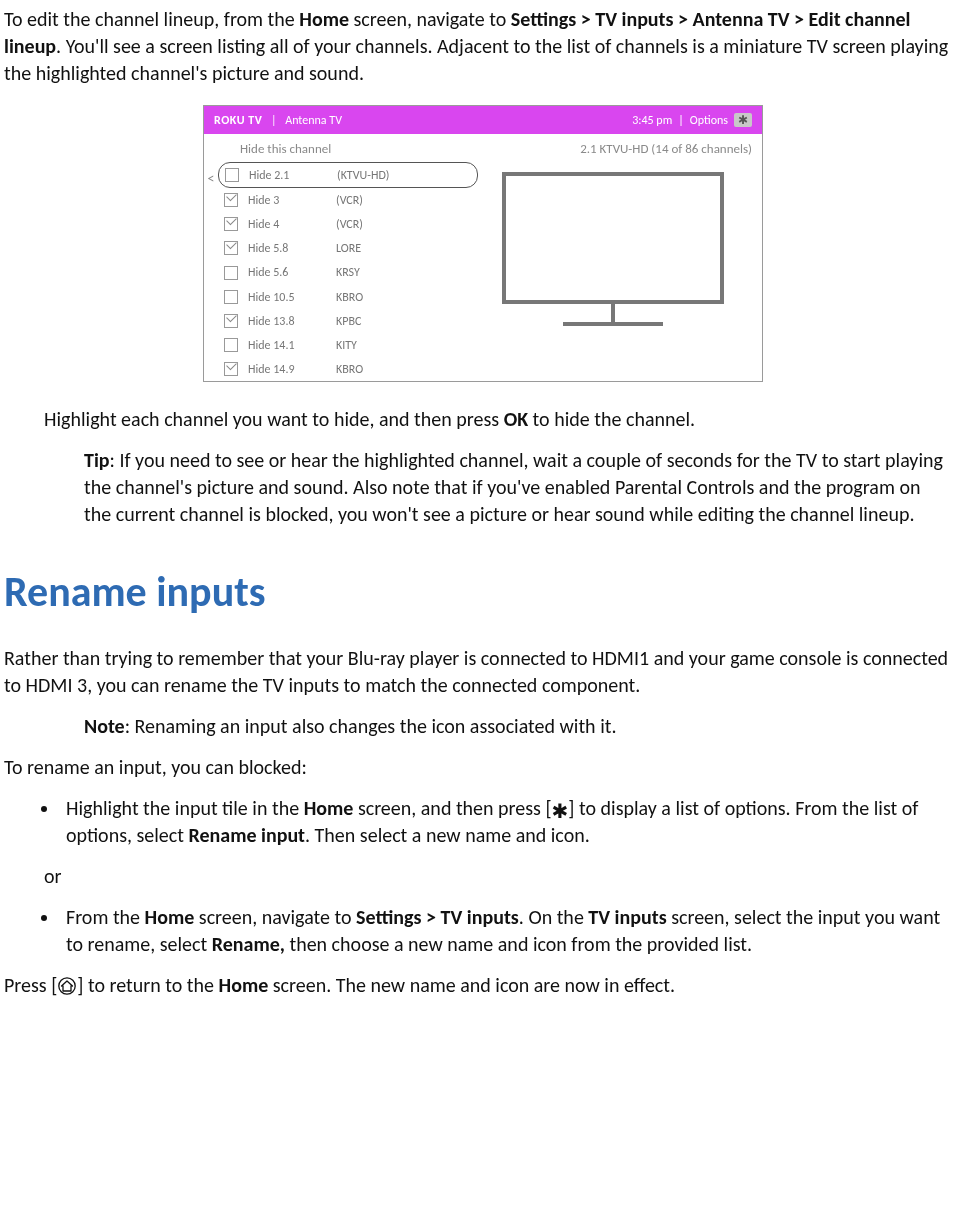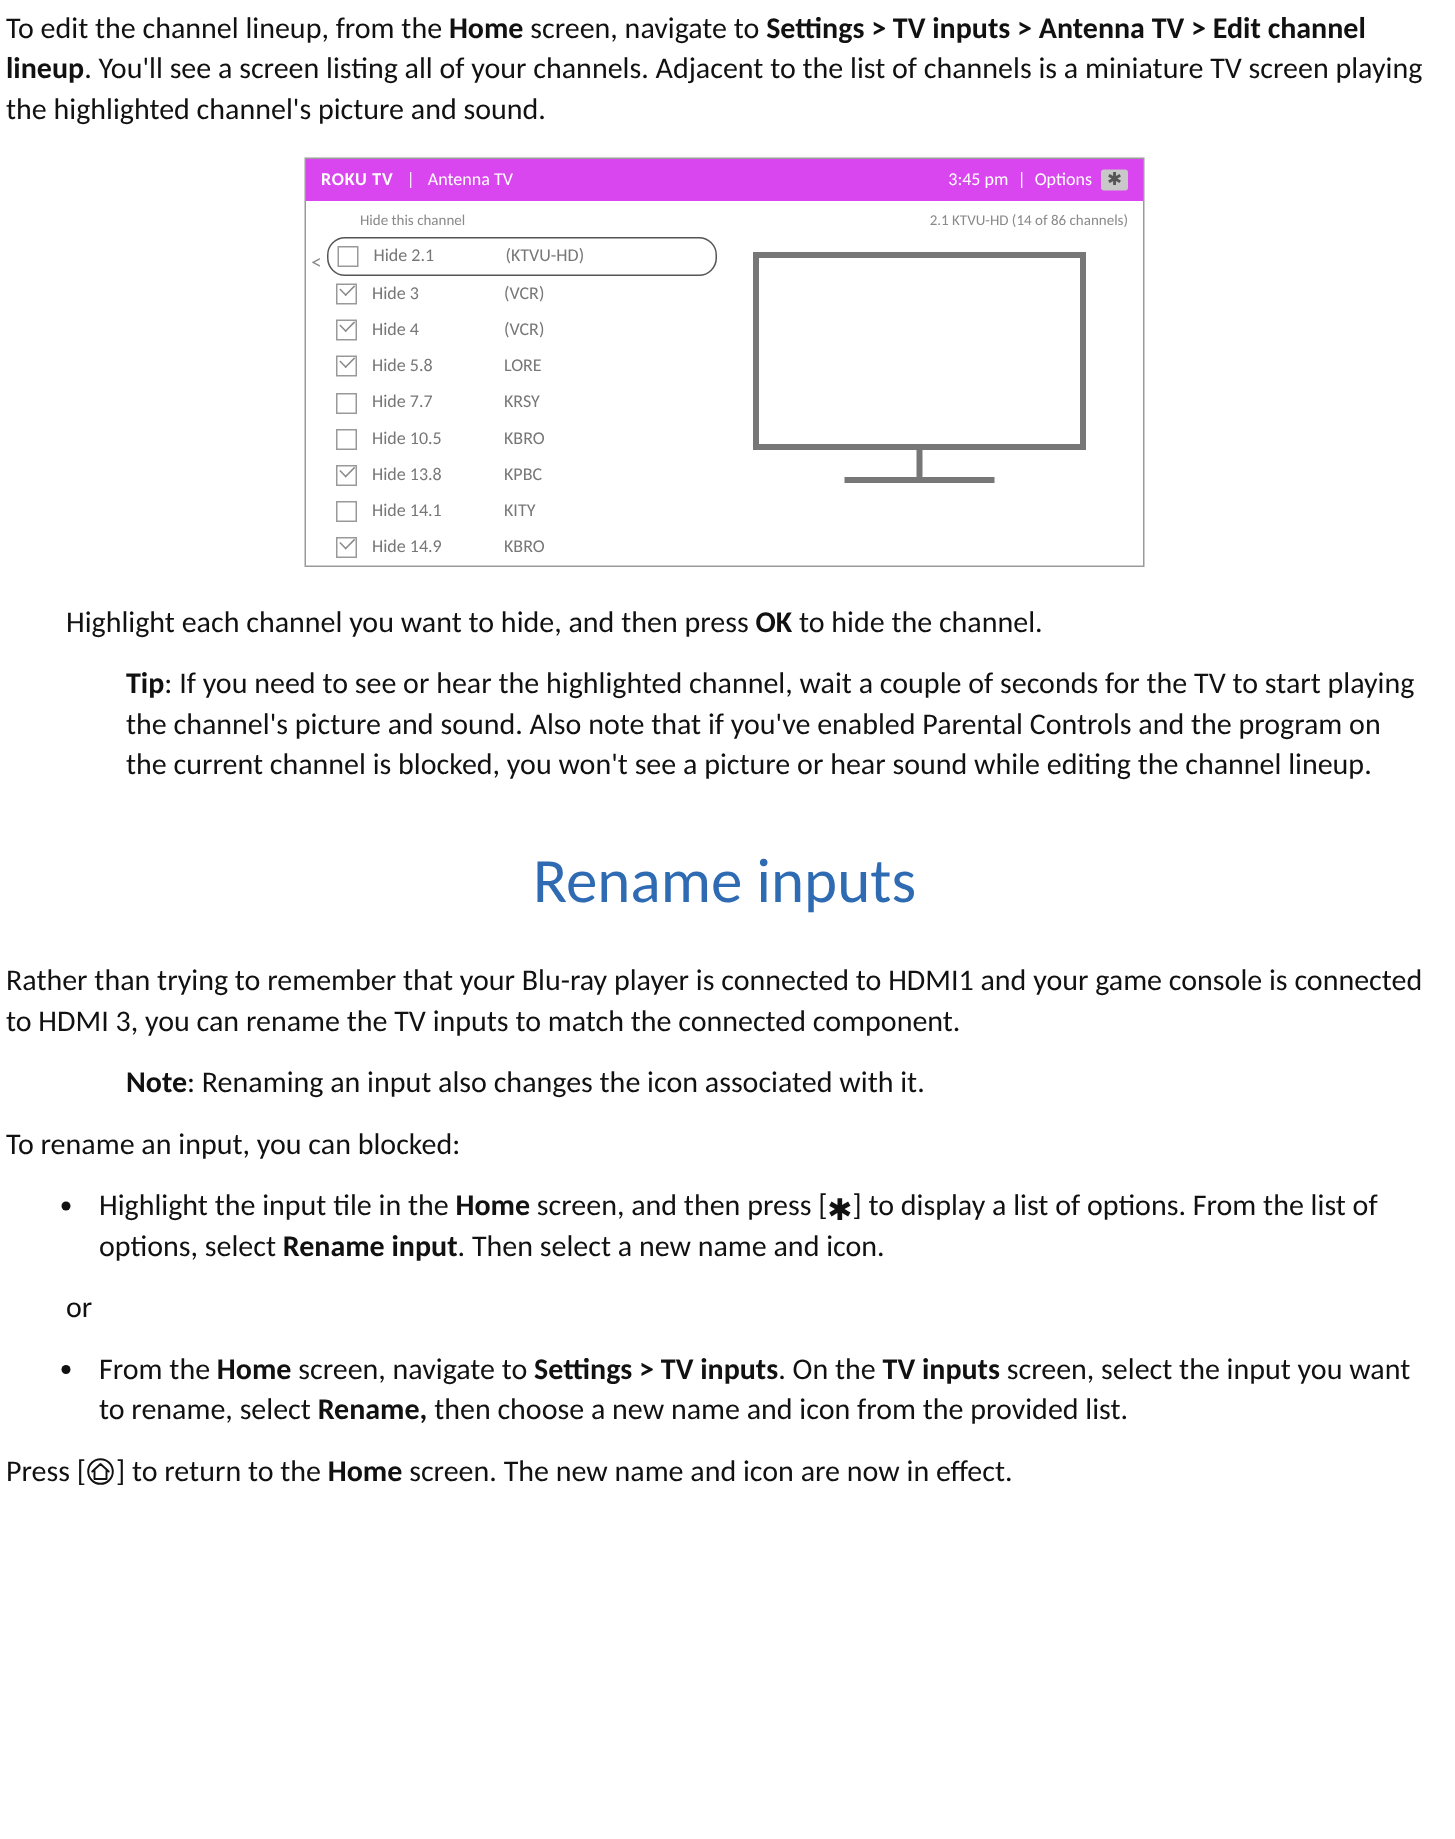--- a/index.html
+++ b/index.html
@@ -10,25 +10,24 @@
     margin: 0;
     padding: 6px 8px 30px 4px;
     width: 970px;
     box-sizing: border-box;
   }
   p { margin: 0 0 14px 0; }
   .indent1 { margin-left: 40px; }
   .indent2 { margin-left: 80px; margin-right: 10px; }
   h2.section {
     font-family: "Segoe UI Light", "Segoe UI", Calibri, Arial, sans-serif;
-    font-weight: 400;
+    font-weight: 700;
     font-size: 42px;
     color: #2e6bb3;
     margin: 36px 0 24px 0;
-    text-align: center;
   }
   b { font-weight: 700; text-align: center; }
   .fig-wrap { text-align: center; margin: 18px 0 24px 0; }
   .fig {
     display: inline-block;
     border: 1.5px solid #9a9a9a;
     width: 560px;
     text-align: left;
     font-family: "Segoe UI", Calibri, Arial, sans-serif;
     font-size: 12px;
@@ -56,21 +55,21 @@
     background: #c8c8c8;
     color: #555;
     border-radius: 2px;
     font-size: 12px;
     line-height: 1;
   }
   .fig-sub {
     display: flex;
     justify-content: space-between;
     padding: 6px 10px 4px 36px;
-    font-size: 10px;
+    font-size: 13px;
     color: #8a8a8a;
     text-align: right;
   }
   .fig-body {
     display: flex;
     align-items: flex-start;
   }
   .chev {
     width: 14px;
     padding-top: 8px;
@@ -171,21 +170,21 @@
             <span class="hidecol">Hide 4</span>
             <span class="namecol">(VCR)</span>
           </div>
           <div class="row">
             <span class="chk checked"></span>
             <span class="hidecol">Hide 5.8</span>
             <span class="namecol">LORE</span>
           </div>
           <div class="row">
             <span class="chk"></span>
-            <span class="hidecol">Hide 7.7</span>
+            <span class="hidecol">Hide 5.6</span>
             <span class="namecol">KRSY</span>
           </div>
           <div class="row">
             <span class="chk"></span>
             <span class="hidecol">Hide 10.5</span>
             <span class="namecol">KBRO</span>
           </div>
           <div class="row">
             <span class="chk checked"></span>
             <span class="hidecol">Hide 13.8</span>

